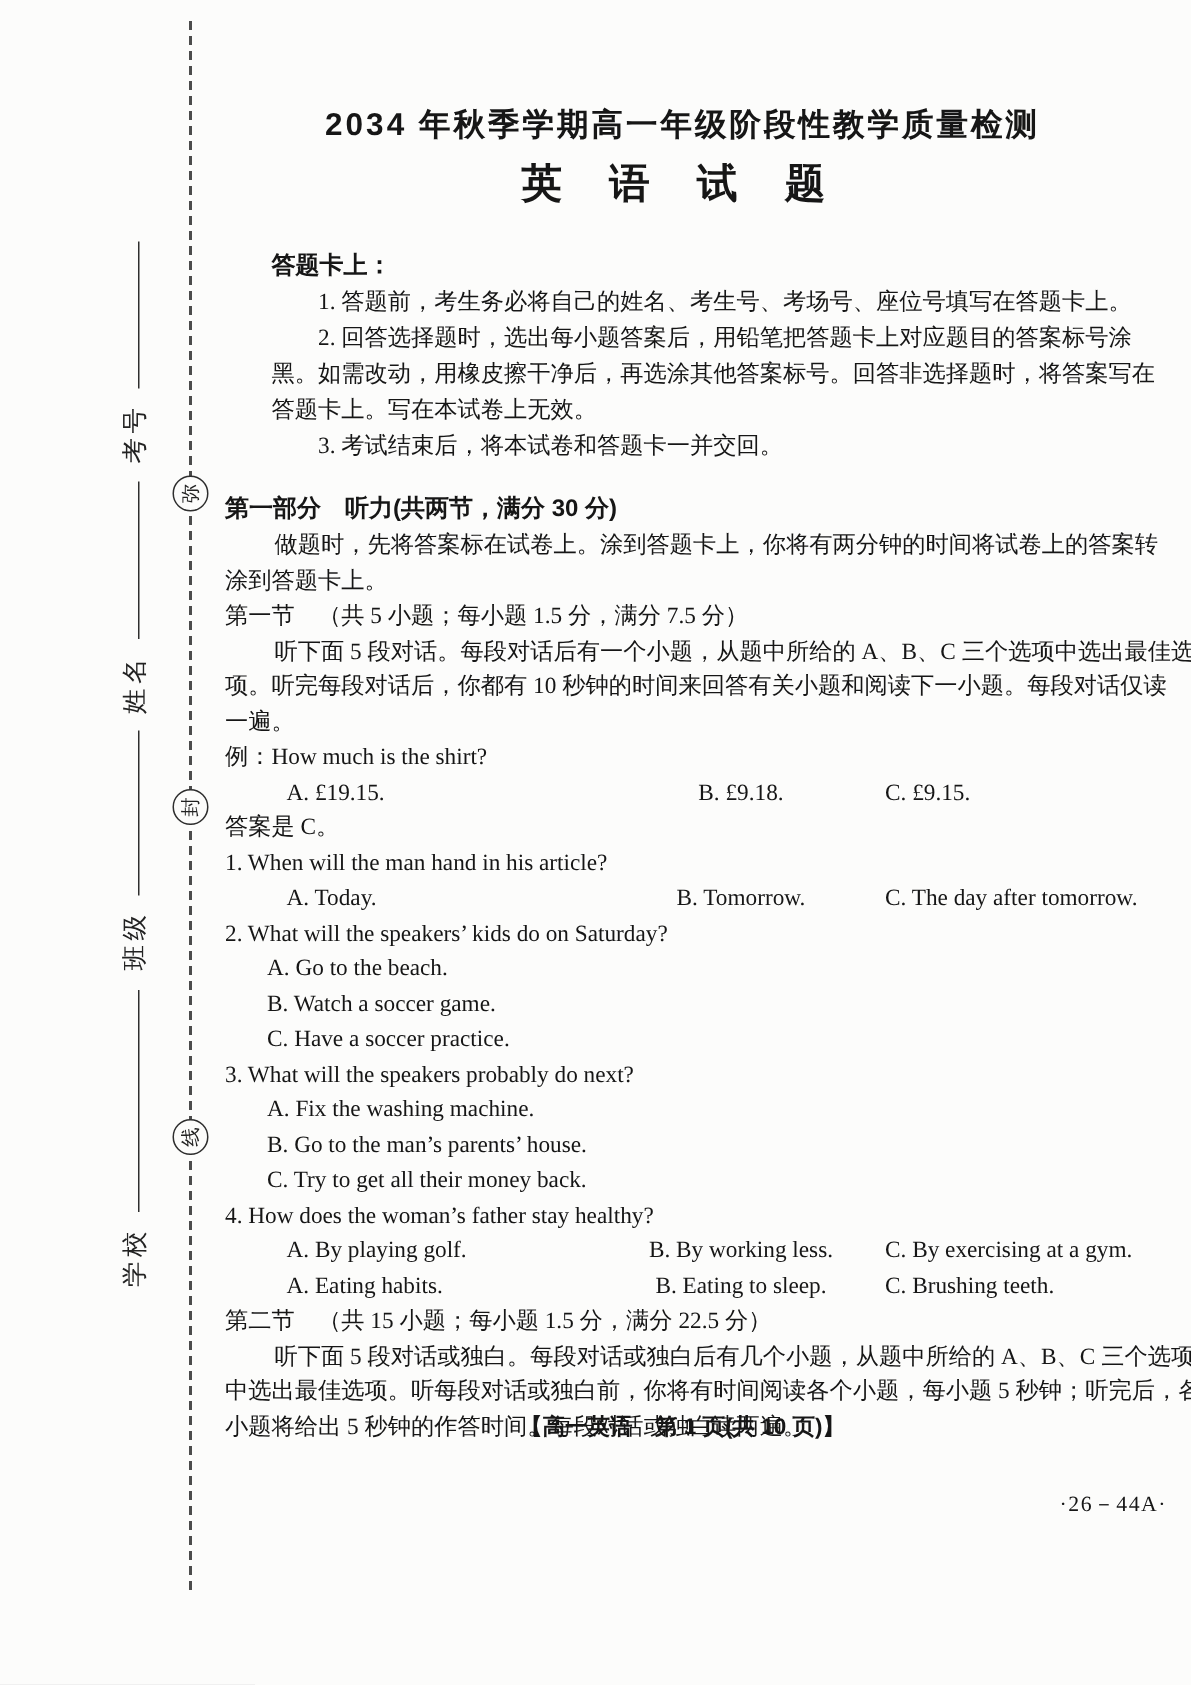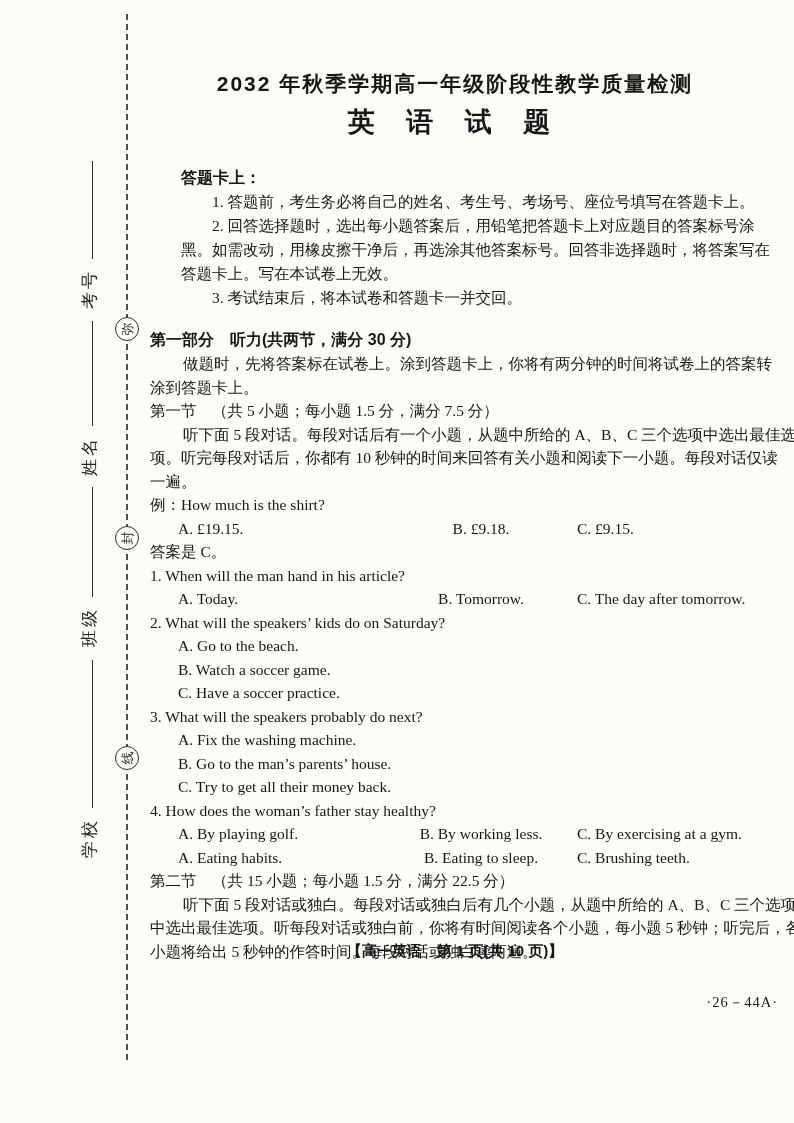--- a/index.html
+++ b/index.html
@@ -28,21 +28,21 @@
   .n-head{font-family:"Liberation Sans","DejaVu Sans",sans-serif;font-weight:bold;
     font-size:16px;line-height:24px;height:24px;}
   .n-line{line-height:24px;height:24px;white-space:nowrap;}
   .ind{text-indent:31px;}
   .p1-head{margin-top:18px;font-family:"Liberation Sans","DejaVu Sans",sans-serif;
     font-weight:bold;font-size:16px;line-height:24px;height:24px;white-space:nowrap;}
   .body{font-size:15.5px;}
   .line{line-height:23.5px;height:23.5px;white-space:nowrap;}
   .ind2{text-indent:33px;}
   .optrow{padding-left:28px;}
-  .optrow .c1{display:inline-block;width:207px;}
+  .optrow .c1{display:inline-block;width:207px;margin-left:13px;}
   .optrow .c2{display:inline-block;width:192px;text-align:center;}
   .optrow .c3{display:inline-block;}
   .optstack{padding-left:28px;}
   
   .footer-center{position:absolute;left:150px;top:942px;width:610px;text-align:center;
     font-family:"Liberation Sans","DejaVu Sans",sans-serif;font-weight:bold;font-size:15px;}
   .footer-right{position:absolute;right:16px;top:993px;font-size:14.5px;letter-spacing:1px;}
 </style>
 </head>
 <body>
@@ -72,21 +72,21 @@
     <span>弥</span>
   </div>
   <div class="seal-circle" style="top:526px;">
     <span>封</span>
   </div>
   <div class="seal-circle" style="top:746px;">
     <span>线</span>
   </div>
 
   <div class="content">
-    <div class="title">2032 年秋季学期高一年级阶段性教学质量检测</div>
+    <div class="title">2034 年秋季学期高一年级阶段性教学质量检测</div>
     <div class="subtitle">英 语 试 题</div>
 
     <div class="notice">
       <div class="n-head">答题卡上：</div>
       <div class="n-line ind">1. 答题前，考生务必将自己的姓名、考生号、考场号、座位号填写在答题卡上。</div>
       <div class="n-line ind">2. 回答选择题时，选出每小题答案后，用铅笔把答题卡上对应题目的答案标号涂</div>
       <div class="n-line">黑。如需改动，用橡皮擦干净后，再选涂其他答案标号。回答非选择题时，将答案写在</div>
       <div class="n-line">答题卡上。写在本试卷上无效。</div>
       <div class="n-line ind">3. 考试结束后，将本试卷和答题卡一并交回。</div>
     </div>

